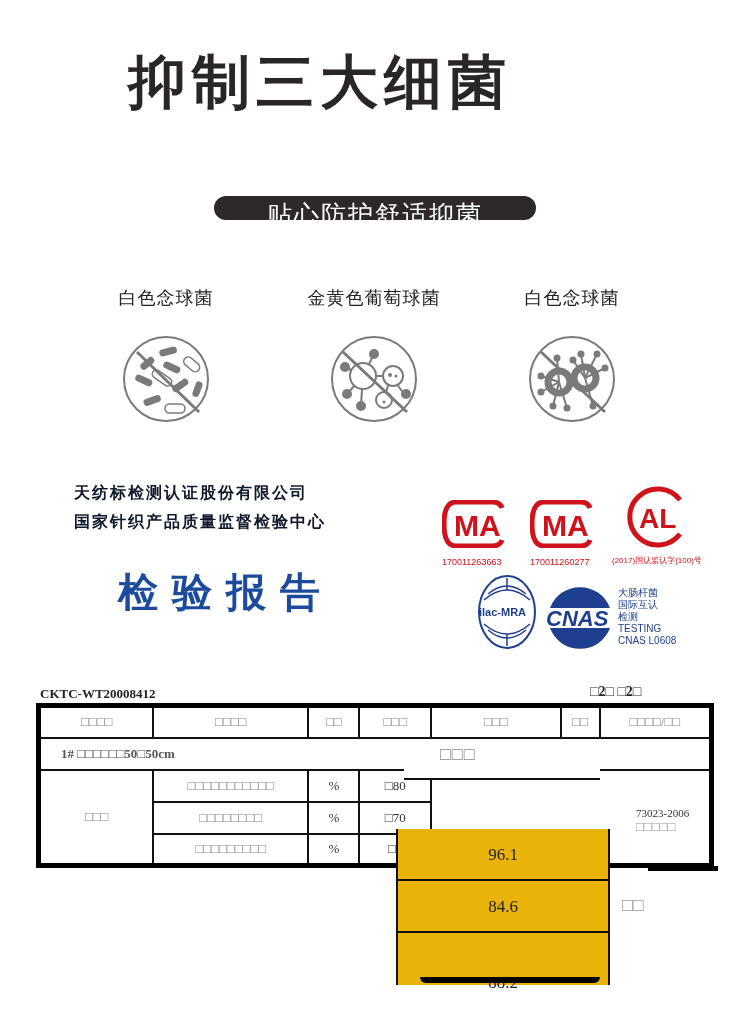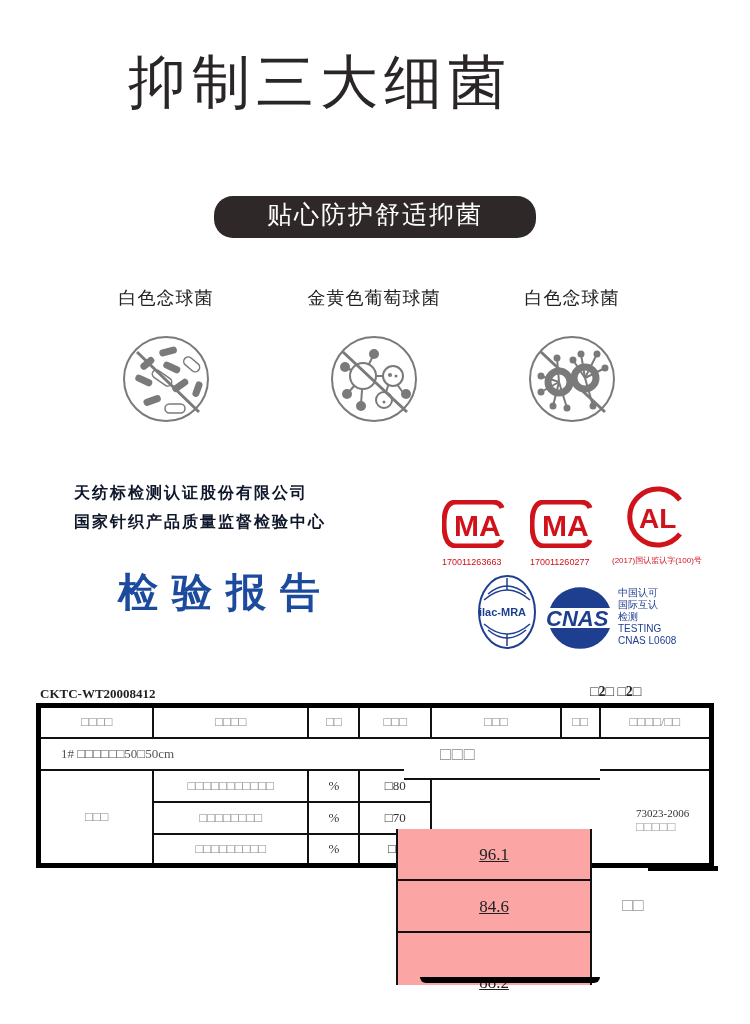--- a/index.html
+++ b/index.html
@@ -1,26 +1,26 @@
 <!DOCTYPE html>
 <html><head>
 <meta charset="utf-8">
 <style>
   * { margin: 0; padding: 0; box-sizing: border-box; }
   html, body { width: 750px; height: 1024px; background: #ffffff; overflow: hidden; }
   body { position: relative; font-family: "DejaVu Sans", sans-serif; color: #231f20; }
 
   .main-title {
     position: absolute; left: 0; top: 44px; width: 640px; text-align: center;
-    font-size: 58px; letter-spacing: 6px; color: #2a2526; font-weight: normal;
+    font-size: 58px; letter-spacing: 6px; color: #2a2526; font-weight: bold;
   }
   .pill {
-    position: absolute; left: 214px; top: 196px; width: 322px; height: 42px;
+    position: absolute; left: 214px; top: 196px; width: 322px; height: 24px;
     background: #2f2828; border-radius: 19px; color: #fff; text-align: center;
-    font-size: 25px; line-height: 38px; letter-spacing: 2px;
+    font-size: 25px; line-height: 38px; letter-spacing: 2px; text-decoration: underline;
   }
   .bact { position: absolute; top: 286px; width: 200px; text-align: center; }
   .bact .label { font-size: 18px; color: #222; letter-spacing: 1px; }
   .bact svg { display: block; margin: 24px auto 0; }
 
   .report { position: absolute; left: 0; top: 455px; width: 750px; height: 569px; }
   .org-line { position: absolute; left: 74px; font-size: 16px; color: #0f172a; letter-spacing: 2px; font-weight: bold; }
   .report-title { position: absolute; left: 118px; top: 110px; font-size: 40px; color: #1c4a9c; letter-spacing: 14px; font-family: "DejaVu Serif", serif; font-weight: bold; }
   .logo { position: absolute; }
   .cert-num { position: absolute; font-size: 9px; color: #d0121b; font-family: "Liberation Sans", sans-serif; }
@@ -28,26 +28,26 @@
 
   .doc-no { position: absolute; left: 40px; top: 686px; font-size: 13px; font-weight: bold; font-family: "Liberation Serif", serif; text-align: right; }
   .page-no { position: absolute; left: 590px; top: 684px; font-size: 14px; font-weight: bold; font-family: "Liberation Serif", serif; }
 
   table.res {
     position: absolute; left: 36px; top: 703px; width: 678px; border-collapse: collapse;
     font-family: "Liberation Serif", serif; font-size: 13px; color: #888;
     border: 5px solid #000;
   }
   table.res td { border: 2px solid #111; text-align: center; height: 32px; }
-  table.res td.left { text-align: left; padding-left: 20px; color: #555; }
+  table.res td.left { text-align: left; padding-left: 20px; color: #555; font-weight: bold; }
   table.res td.dark { color: #333; }
 
   .overlay {
-    position: absolute; left: 396px; top: 829px; width: 196px; height: 156px;
-    background: #fca5a5; border-left: 2px solid #111; border-right: 2px solid #111; text-decoration: underline;
+    position: absolute; left: 396px; top: 829px; width: 214px; height: 156px;
+    background: #eab308; border-left: 2px solid #111; border-right: 2px solid #111;
   }
   .ov-row { height: 52px; border-bottom: 2px solid #111; text-align: center; line-height: 52px; font-family: "Liberation Serif", serif; font-size: 17px; color: #222; }
   .ov-row:last-child { border-bottom: none; margin-top: 24px; }
   .ov-bottom { position: absolute; left: 420px; top: 977px; width: 180px; height: 6px; background: #000; border-radius: 0 0 6px 6px; }
   .ov-top-gap { position: absolute; left: 404px; top: 760px; width: 196px; height: 20px; background: #fff; border-bottom: 2px solid #111; }
   .ov-center-label { position: absolute; left: 440px; top: 744px; font-size: 18px; color: #888; font-family: "Liberation Serif", serif; letter-spacing: 1px; }
   .std-text { position: absolute; left: 636px; top: 806px; font-size: 11px; color: #333; font-family: "Liberation Serif", serif; line-height: 14px; }
   .side-label { position: absolute; left: 622px; top: 895px; font-size: 18px; color: #999; font-family: "Liberation Serif", serif; }
   .right-cut { position: absolute; left: 608px; top: 870px; width: 110px; height: 14px; background: #fff; }
   .right-bar { position: absolute; left: 648px; top: 866px; width: 70px; height: 5px; background: #000; }
@@ -178,21 +178,21 @@
   </g>
   <text x="3" y="44" font-family="Liberation Sans, sans-serif" font-weight="bold" font-size="11" fill="#1e3f8f">ilac-MRA</text>
 </svg>
 
 <svg class="logo" style="left:544px;top:584px" width="72" height="68" viewBox="0 0 72 68">
   <path d="M6 24 A32 32 0 0 1 66 24" fill="#1e3f8f"></path>
   <path d="M6 44 A32 32 0 0 0 66 44" fill="#1e3f8f"></path>
   <text x="2" y="42" font-family="Liberation Sans, sans-serif" font-weight="bold" font-style="italic" font-size="22" fill="#1e3f8f">CNAS</text>
 </svg>
 <div class="cnas-text">
-  <div>中国认可</div>
+  <div>大肠杆菌</div>
   <div>国际互认</div>
   <div>检测</div>
   <div>TESTING</div>
   <div>CNAS L0608</div>
 </div>
 
 <div class="doc-no">CKTC-WT20008412</div>
 <div class="page-no">□2□ □2□</div>
 
 <table class="res">

